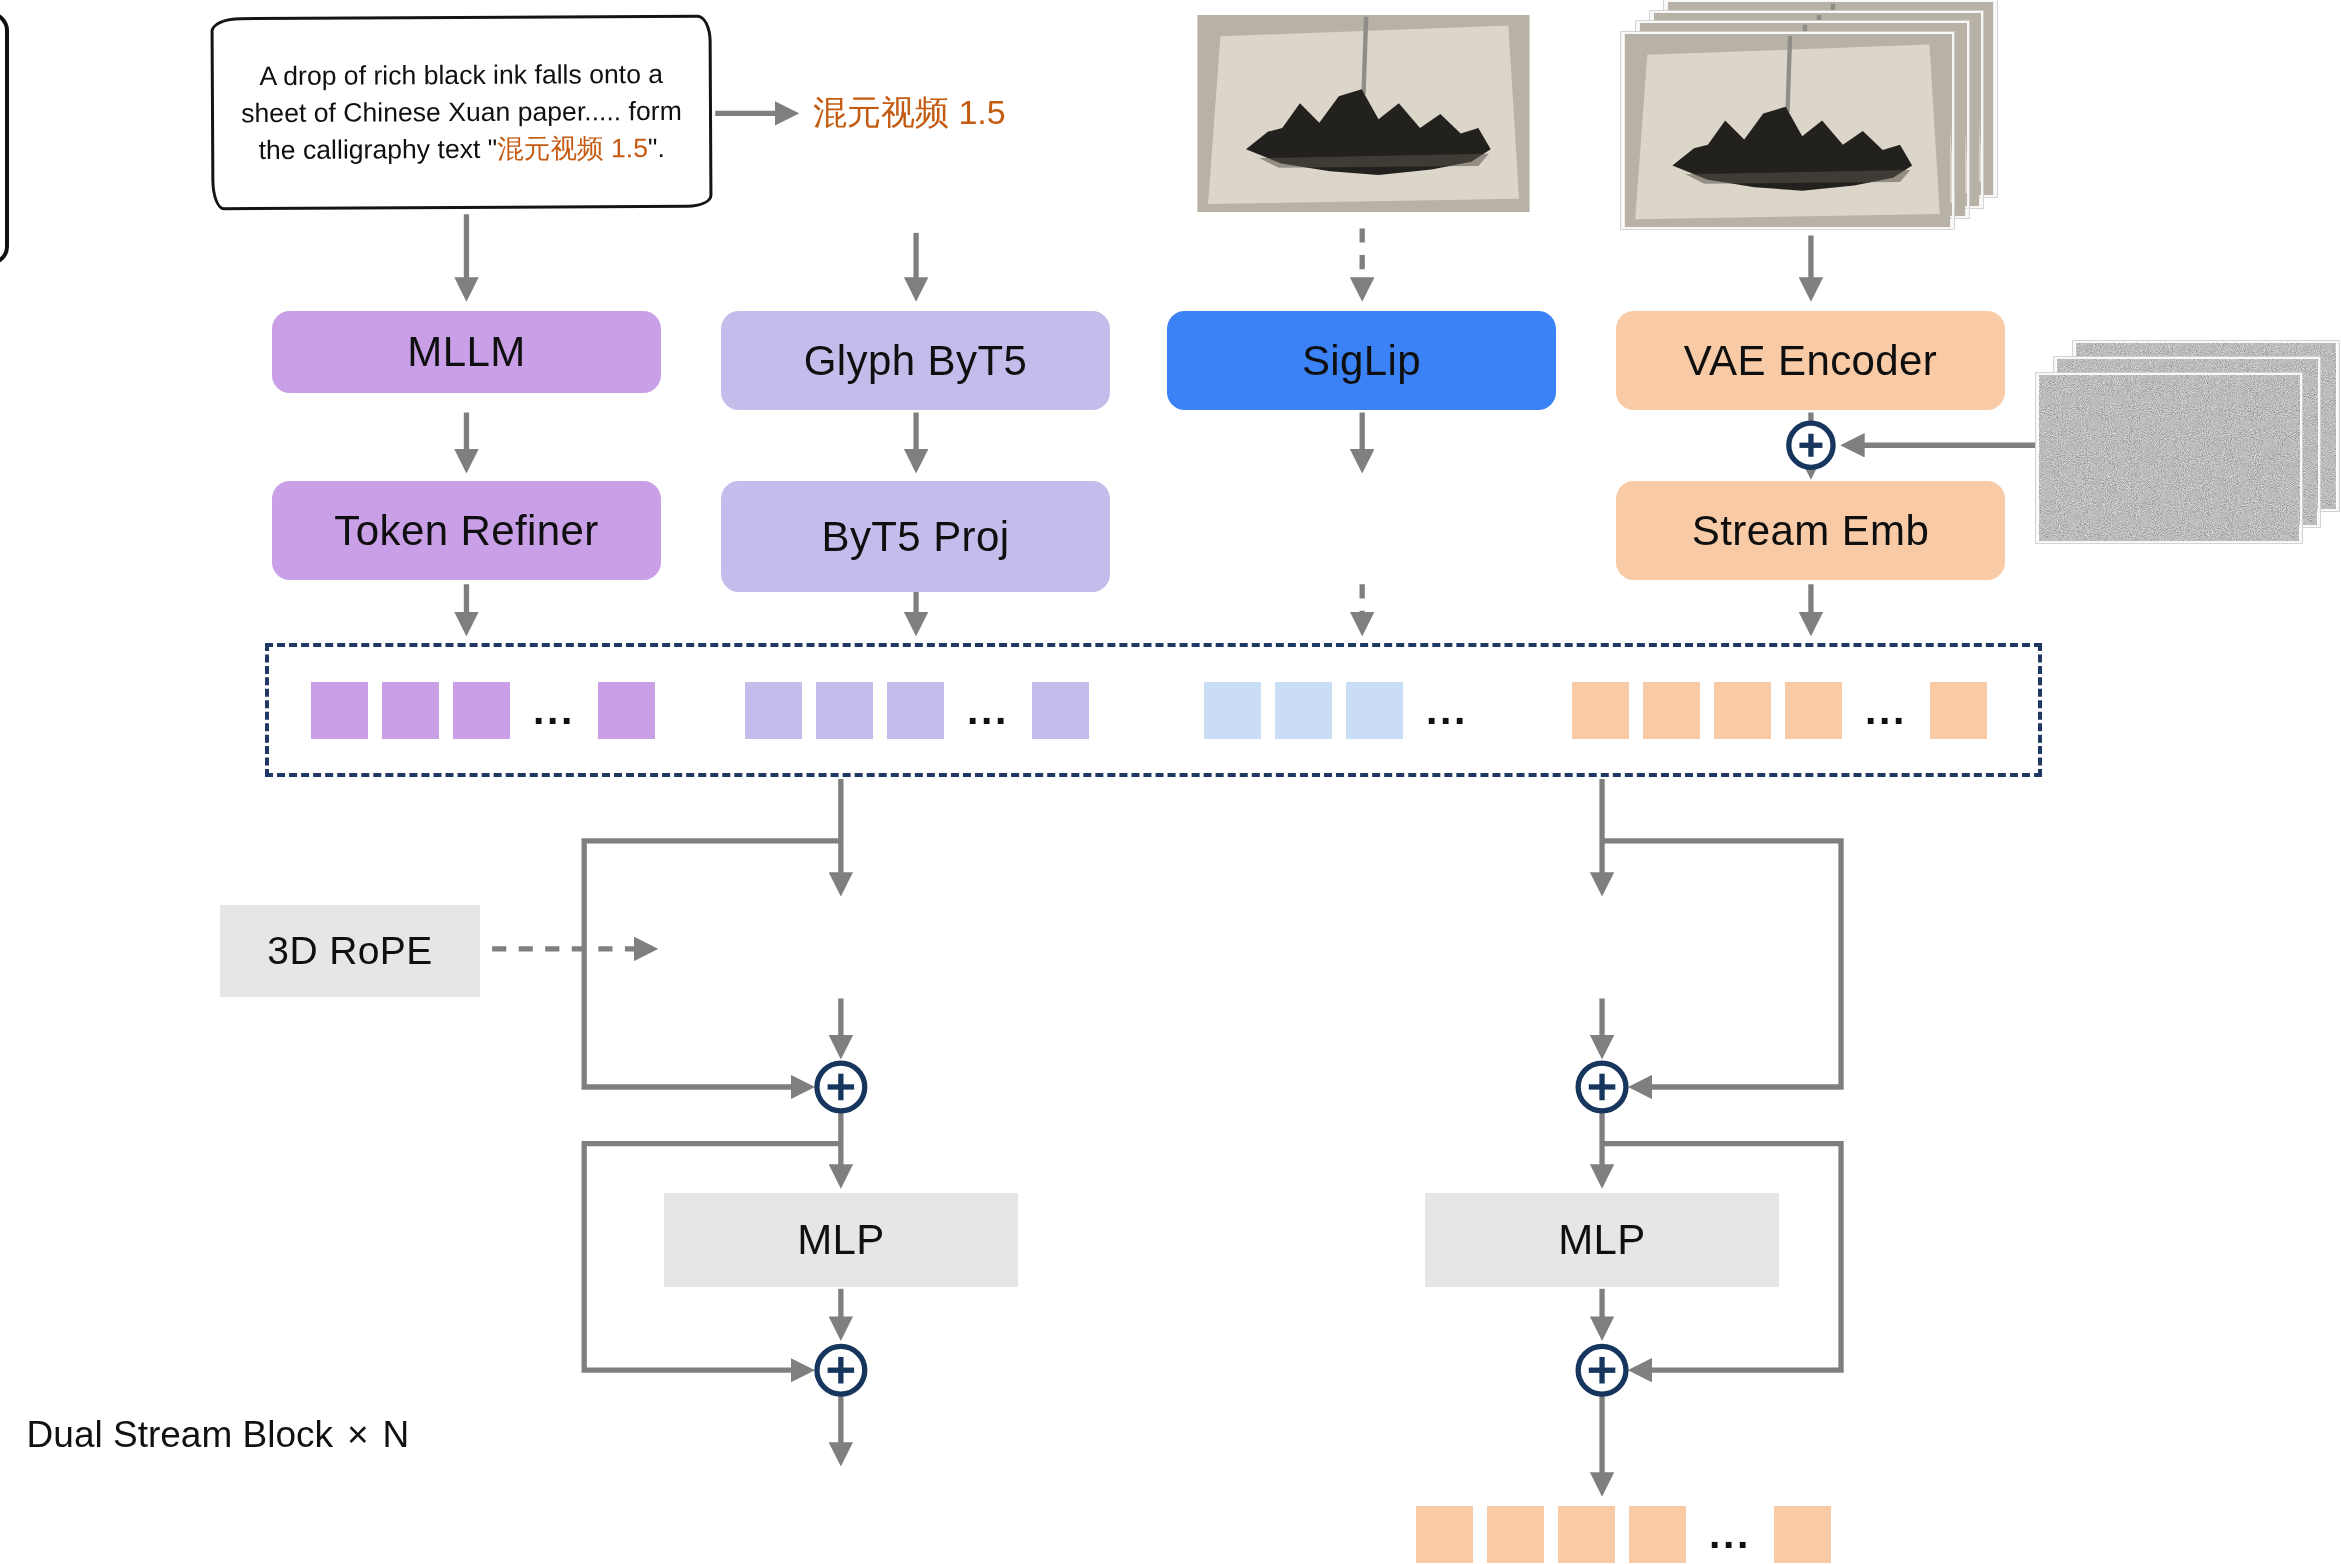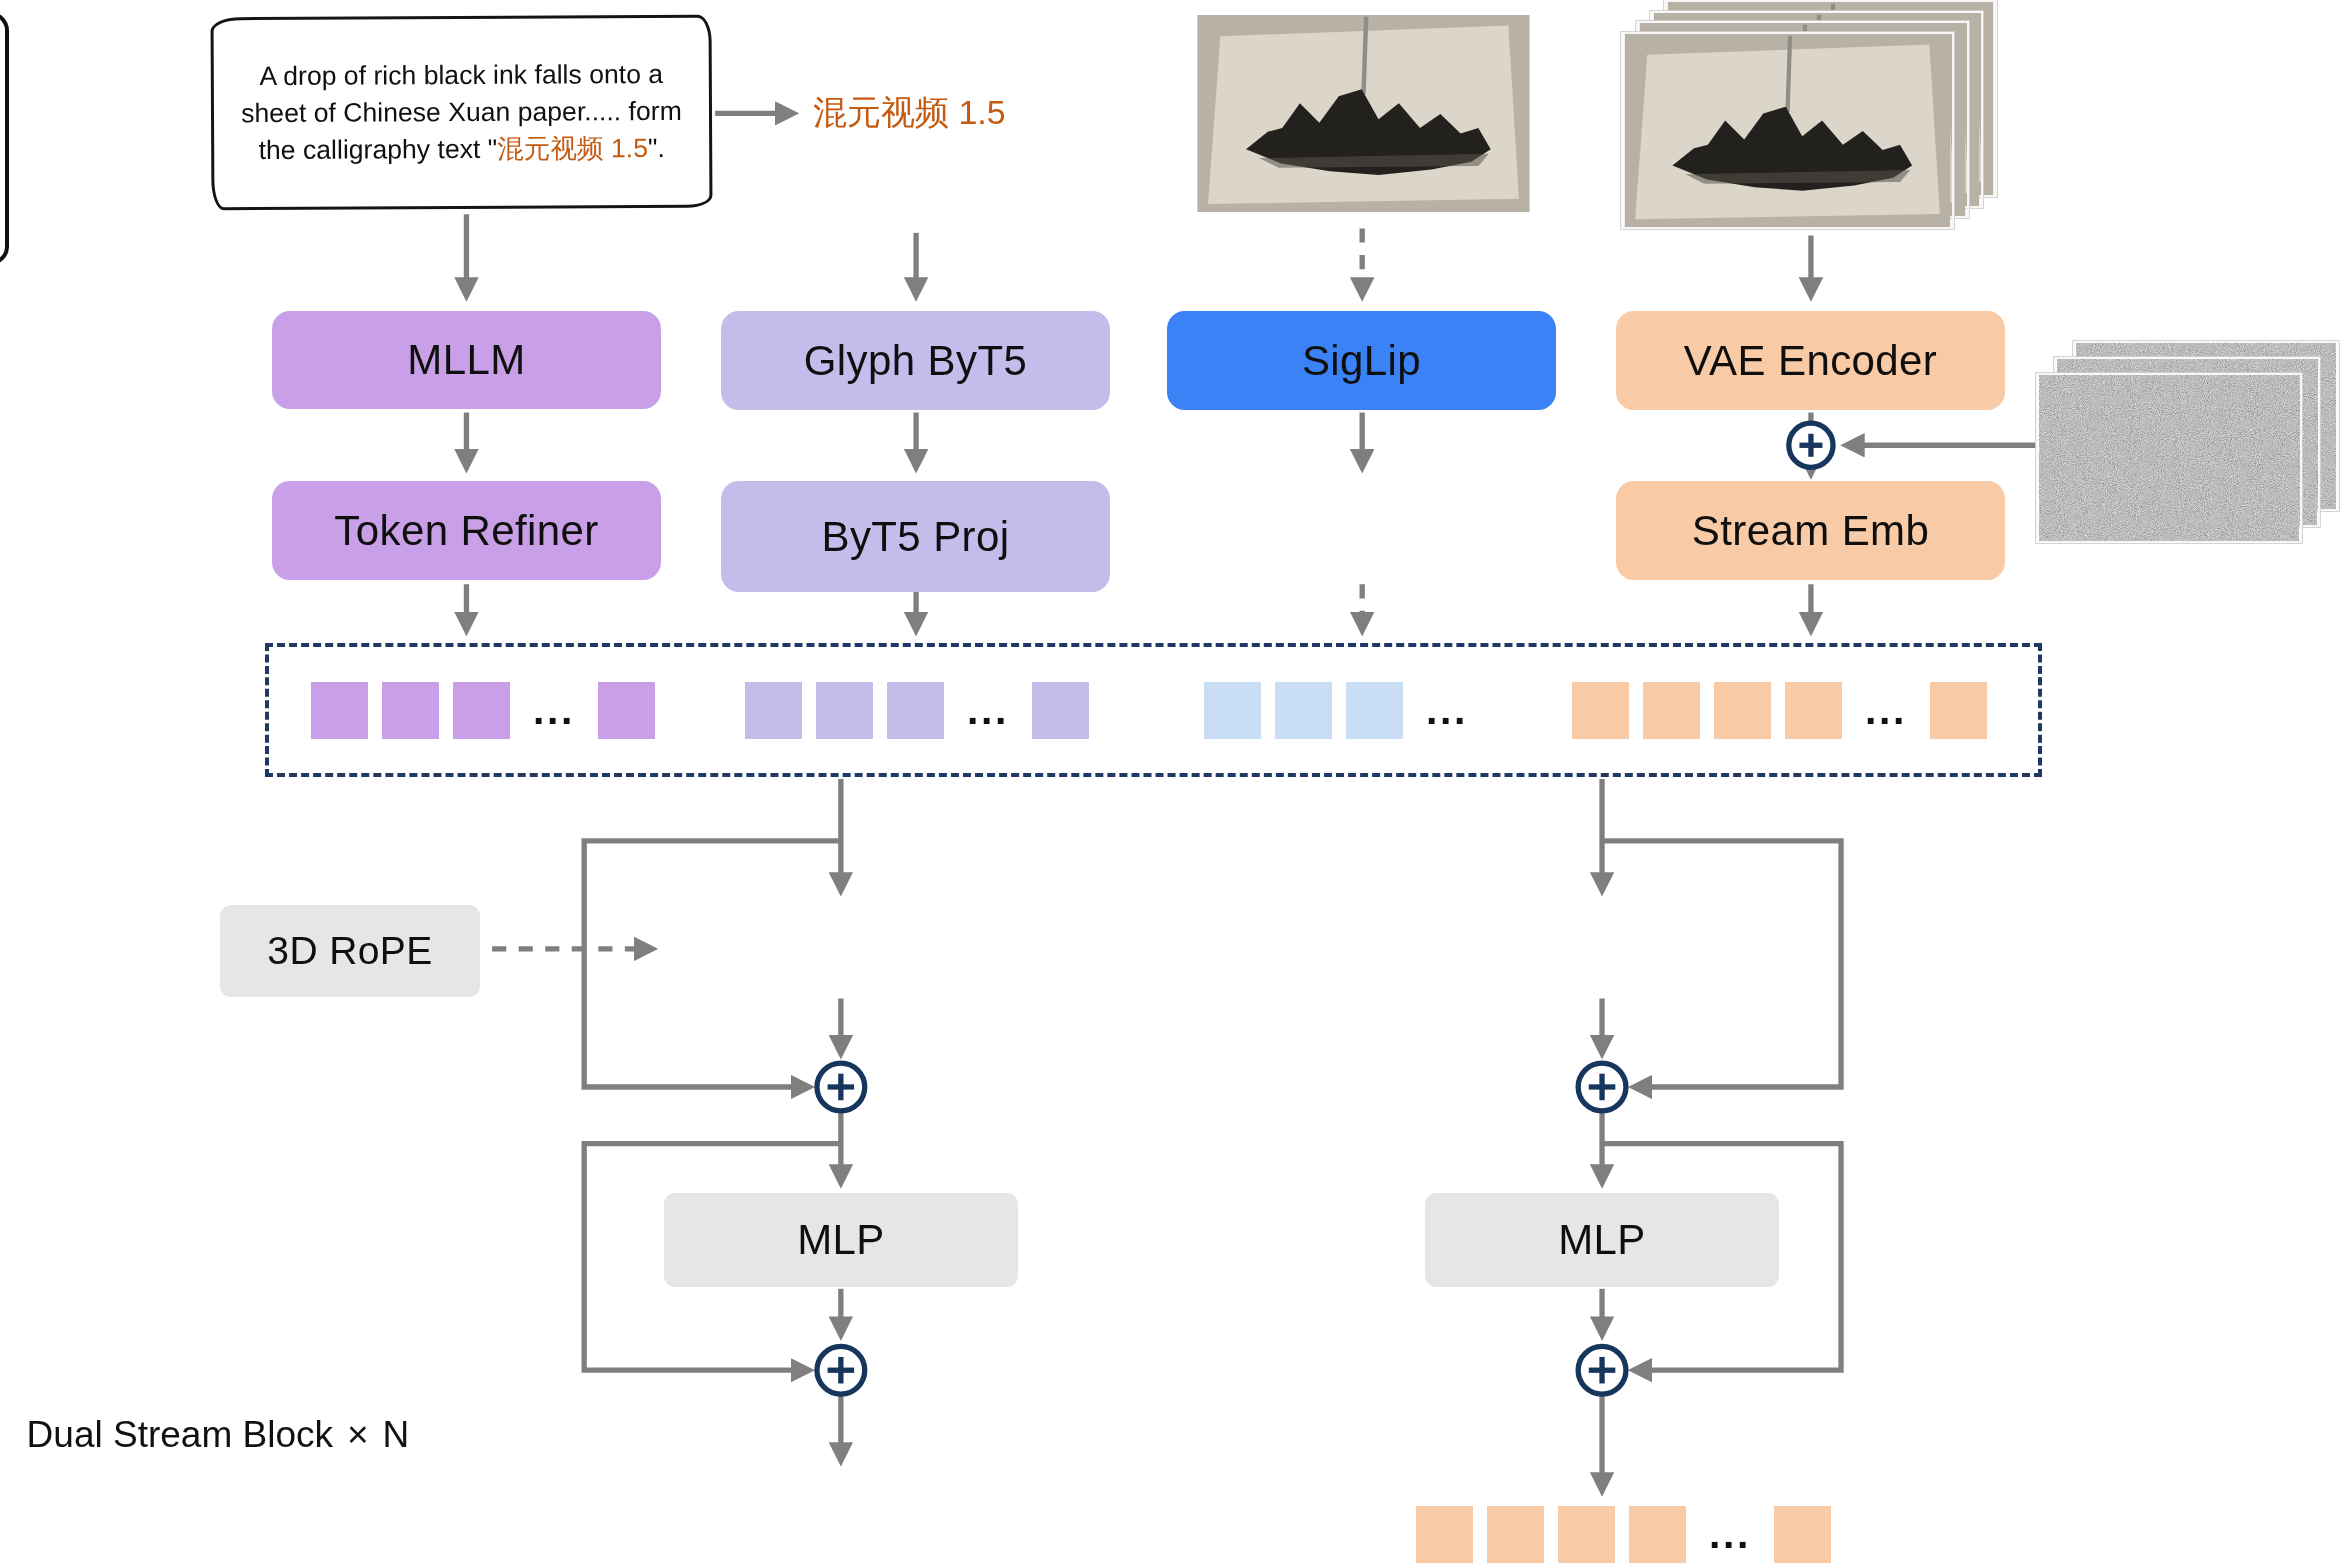--- a/index.html
+++ b/index.html
@@ -4,21 +4,21 @@
 <style>
   * { margin:0; padding:0; box-sizing:border-box; }
   html,body { background:#ffffff; }
   body { font-family:"Liberation Sans", sans-serif; color:#111; }
   #canvas { position:relative; width:2342px; height:1565px; background:#fff; overflow:hidden; }
   .abs { position:absolute; }
 
   
   .node { position:absolute; display:flex; align-items:center; justify-content:center;
           font-size:42px; color:#0f0f0f; border-radius:17.7px; letter-spacing:0.4px; }
-  .node.gray { border-radius:11px; background:#e7e6e6; }
+  .node.gray { border-radius:0; background:#e7e6e6; }
 
   
   .note { position:absolute; left:211px; top:16px; width:501px; height:193px;
           border:3.5px solid #141414; background:#fff; padding:21px 26.6px;
           border-radius: 30px 14px 25px 12.4px / 14px 26.6px 12.4px 30px;
           transform: rotate(-0.3deg);
           display:flex; align-items:center; justify-content:center; }
   .note-inner { font-size:26.6px; line-height:1.38; text-align:center; color:#101010; }
 
   .prompt-title { position:absolute; left:813px; top:90px; font-size:34px; }
@@ -175,21 +175,21 @@
         <rect width="300" height="192" filter="url(#noiseF)"></rect>
       </svg>
     <svg class="frame" style="left:2054px; top:357px" width="266" height="170" viewBox="0 0 300 192">
         <rect width="300" height="192" filter="url(#noiseF)"></rect>
       </svg>
     <svg class="frame" style="left:2036px; top:373px" width="266" height="170" viewBox="0 0 300 192">
         <rect width="300" height="192" filter="url(#noiseF)"></rect>
       </svg>
   </div>
 
-  <div class="node" style="left: 272px; top: 311px; width: 389px; height: 98px; background: rgb(201, 160, 232);">MLLM</div>
+  <div class="node" style="left: 272px; top: 311px; width: 389px; height: 82px; background: rgb(201, 160, 232);">MLLM</div>
   <div class="node" style="left: 721px; top: 311px; width: 389px; height: 99px; background: rgb(198, 188, 236);">Glyph ByT5</div>
   <div class="node" style="left: 1167px; top: 311px; width: 389px; height: 99px; background: #3b82f6; text-align: right;">SigLip</div>
   <div class="node" style="left: 1616px; top: 311px; width: 389px; height: 99px; background: rgb(248, 203, 166);">VAE Encoder</div>
 
   <div class="node" style="left: 272px; top: 481px; width: 389px; height: 99px; background: rgb(201, 160, 232);">Token Refiner</div>
   <div class="node" style="left: 721px; top: 481px; width: 389px; height: 111px; background: rgb(198, 188, 236);">ByT5 Proj</div>
   <div class="node" style="left: 1616px; top: 481px; width: 389px; height: 99px; background: rgb(248, 203, 166);">Stream Emb</div>
 
   <div class="token-container"></div>
   <div class="tok-group" style="left:311px;  top:682px;">

